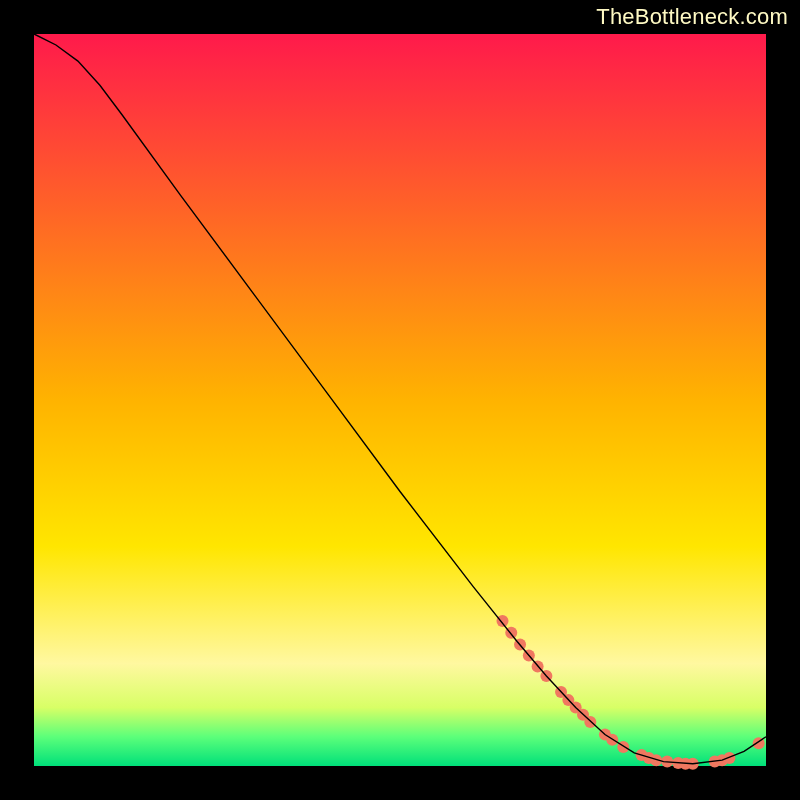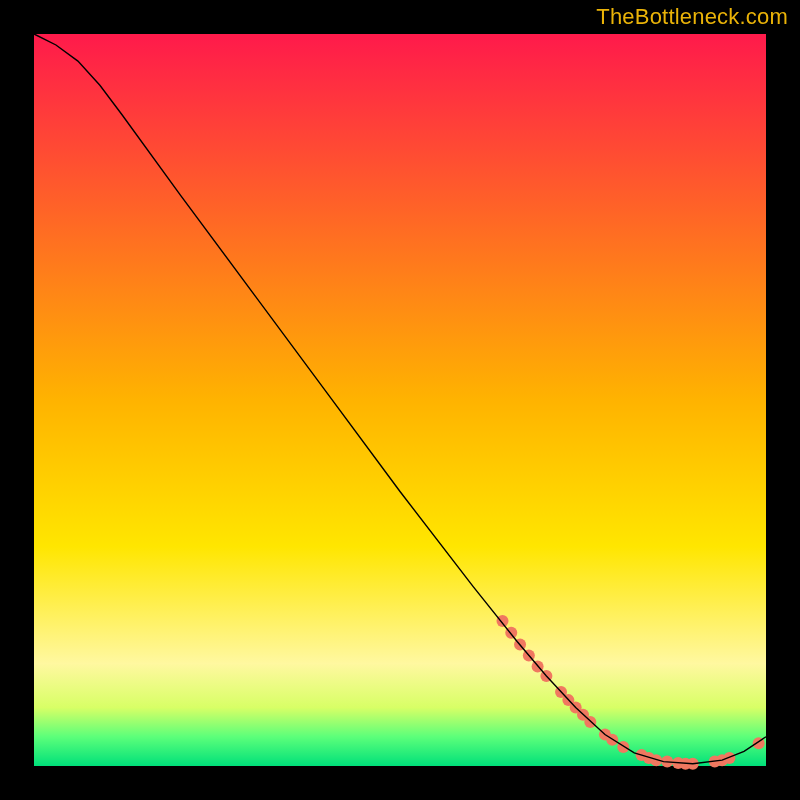--- a/index.html
+++ b/index.html
@@ -7,21 +7,21 @@
   .frame {
     position: relative;
     width: 800px;
     height: 800px;
     background: #000;
   }
   .watermark {
     position: absolute;
     top: 4px;
     right: 12px;
-    color: #eab308;
+    color: #fef9c3;
     font-family: Arial, Helvetica, sans-serif;
     font-size: 22px;
     letter-spacing: 0.2px;
   }
   .plot {
     position: absolute;
     left: 34px;
     top: 34px;
     width: 732px;
     height: 732px;

